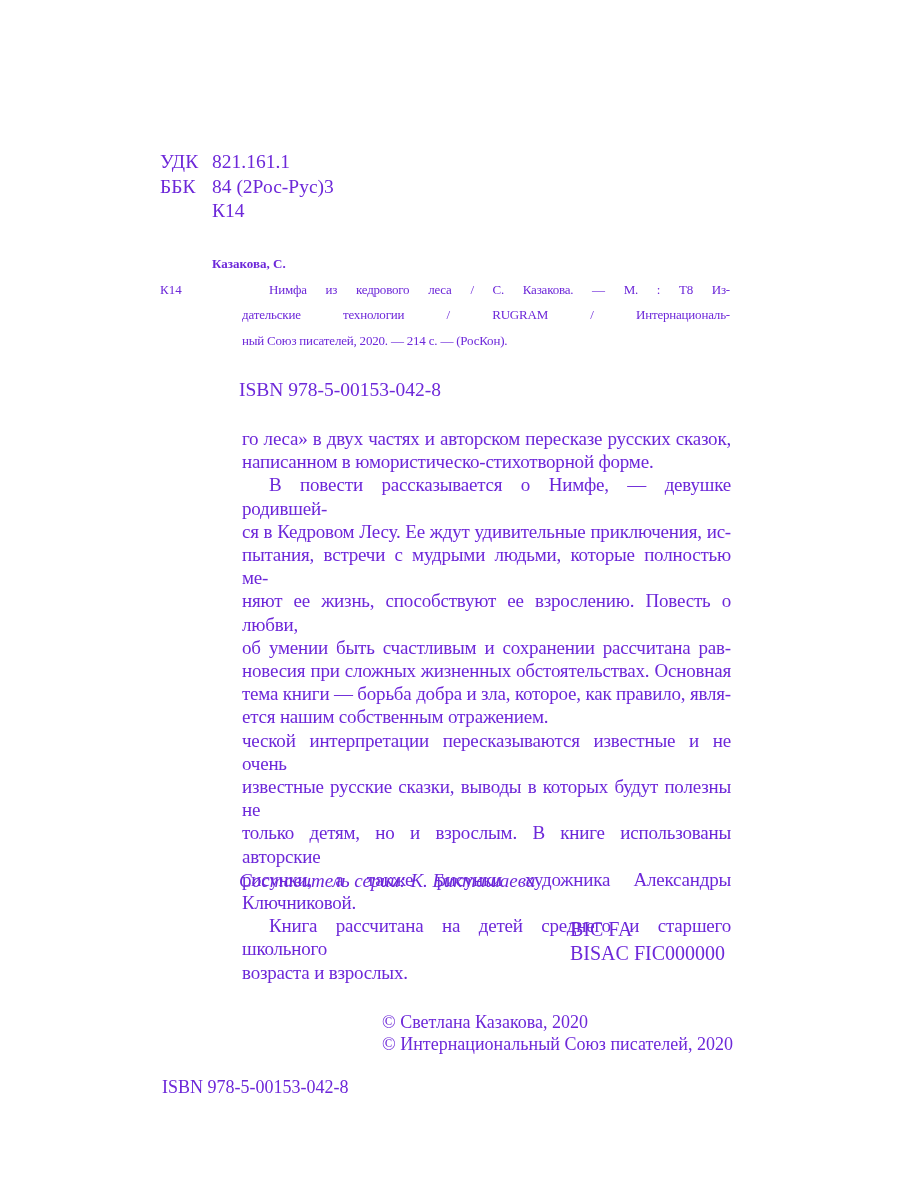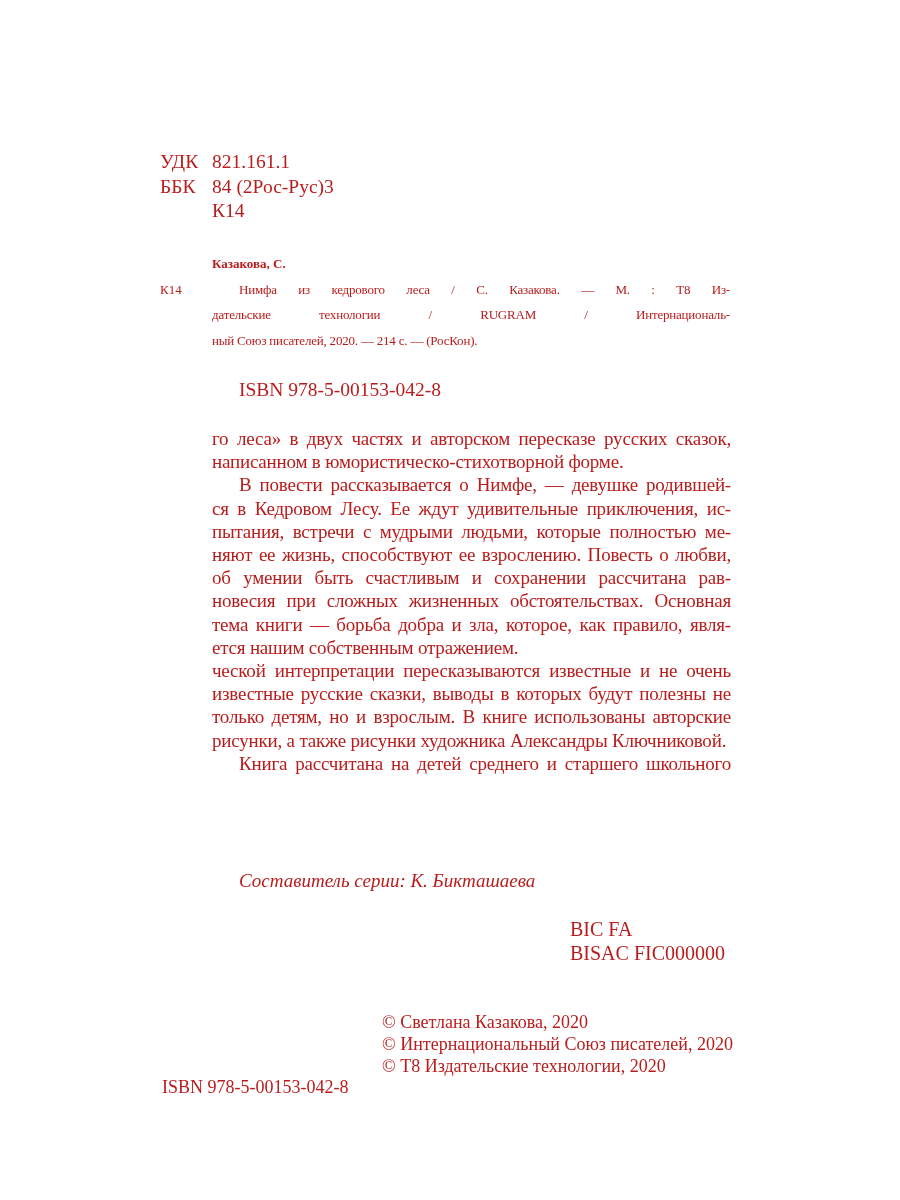--- a/index.html
+++ b/index.html
@@ -5,21 +5,21 @@
   html, body { margin: 0; padding: 0; }
   body {
     width: 900px; height: 1200px;
     background: #f4f4f4;
     font-family: "Liberation Serif", "DejaVu Serif", serif;
   }
   .page {
     position: relative;
     width: 900px; height: 1200px;
     background: #ffffff;
-    color: #b91c1c;
+    color: #6d28d9;
     overflow: hidden;
   }
 
   
   .classification {
     position: absolute; left: 160px; top: 150px;
     font-size: 19.5px; line-height: 24.5px;
   }
   .class-row { display: flex; }
   .class-label { width: 52px; }
@@ -29,21 +29,21 @@
     position: absolute; left: 160px; top: 252px; width: 570px;
     font-size: 13px;
   }
   .catalog-author {
     font-weight: bold; line-height: 24.5px; padding-left: 52px;
   }
   .catalog-entry { position: relative; padding-left: 52px; line-height: 25.5px; }
   .catalog-entry-code { position: absolute; left: 0; top: 0; }
 
   
-  .tline { text-align: justify; text-align-last: justify; letter-spacing: -0.2px; }
+  .tline { text-align: justify; text-align-last: justify; letter-spacing: -0.2px; margin-left: 30px; }
   .tline.lastline { text-align: justify; text-align-last: left; }
   .tline.findent { text-indent: 27px; }
 
   
   .isbn-top {
     position: absolute; left: 239px; top: 378px;
     font-size: 19.5px; line-height: 24px;
   }
 
   
@@ -124,31 +124,31 @@
         <div class="tline lastline">ется нашим собственным отражением.</div>
       </div>
       <div>
         <div class="tline">ческой интерпретации пересказываются известные и не очень</div>
         <div class="tline">известные русские сказки, выводы в которых будут полезны не</div>
         <div class="tline">только детям, но и взрослым. В книге использованы авторские</div>
         <div class="tline lastline">рисунки, а также рисунки художника Александры Ключниковой.</div>
       </div>
       <div>
         <div class="tline findent">Книга рассчитана на детей среднего и старшего школьного</div>
+        <div class="tline lastline">возраста и взрослых.</div>
       </div>
     </div>
 
   <div class="series">Составитель серии: К. Бикташаева</div>
 
   <div class="codes">
     <div>BIC FA</div>
     <div>BISAC FIC000000</div>
   </div>
 
   <div class="copyright-list" id="copyright-list">
       <div>© Светлана Казакова, 2020</div>
       <div>© Интернациональный Союз писателей, 2020</div>
-      <div>© Т8 Издательские технологии, 2020</div>
     </div>
 
   <div class="footer-isbn">ISBN 978-5-00153-042-8</div>
 
 </div>
 
 </body></html>

